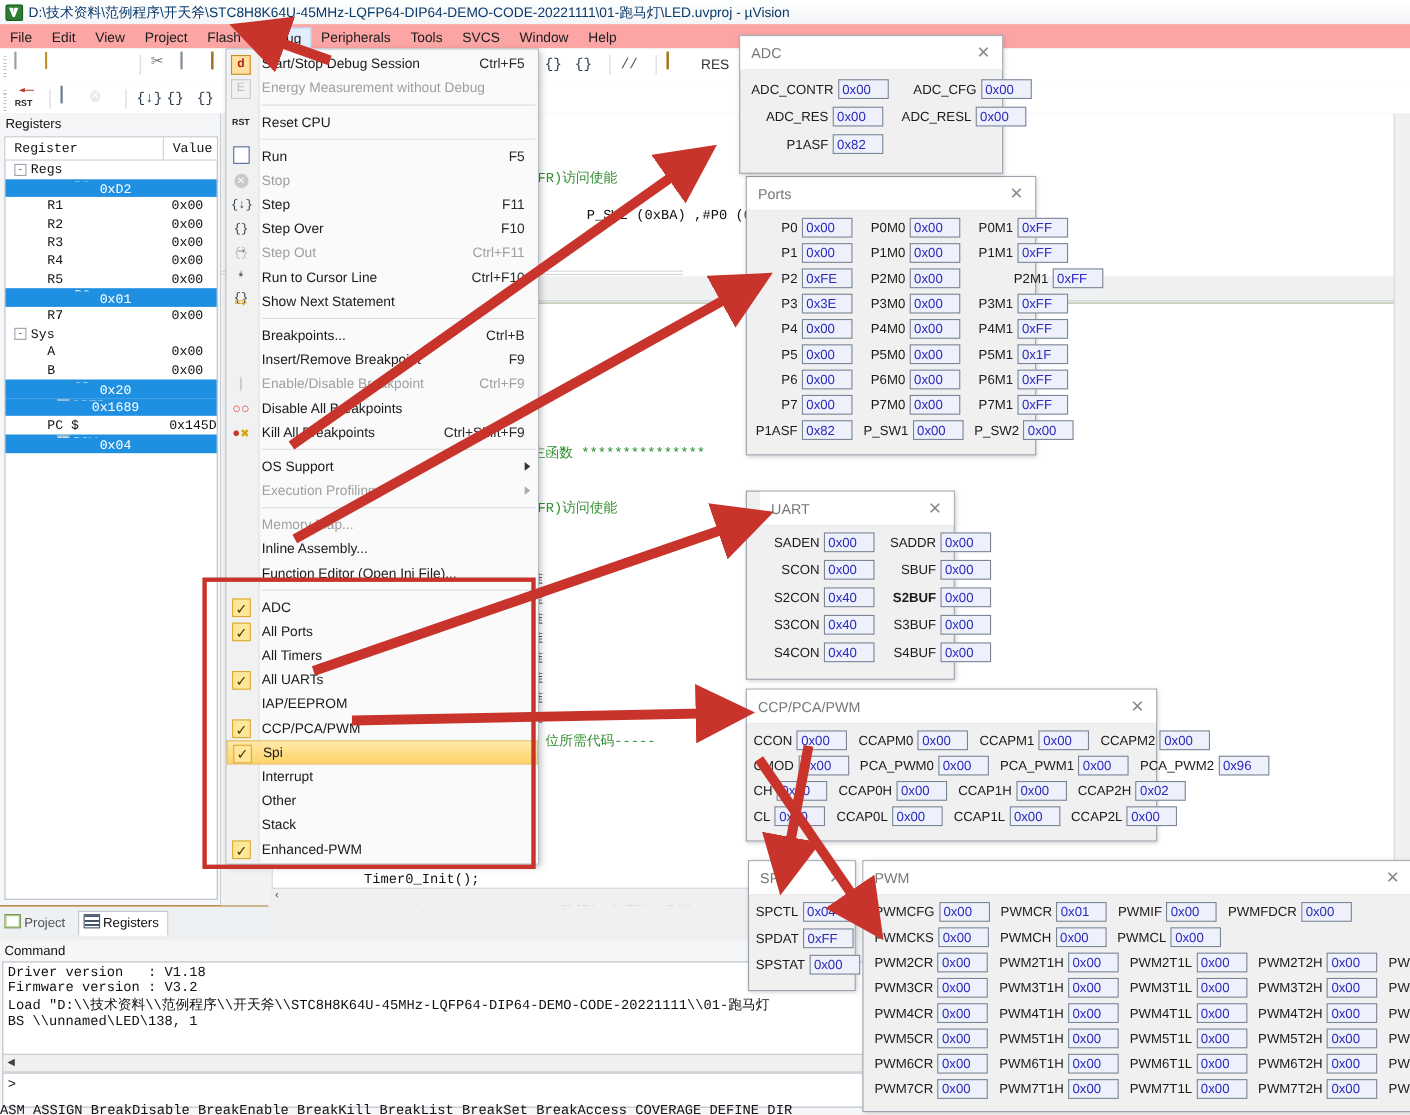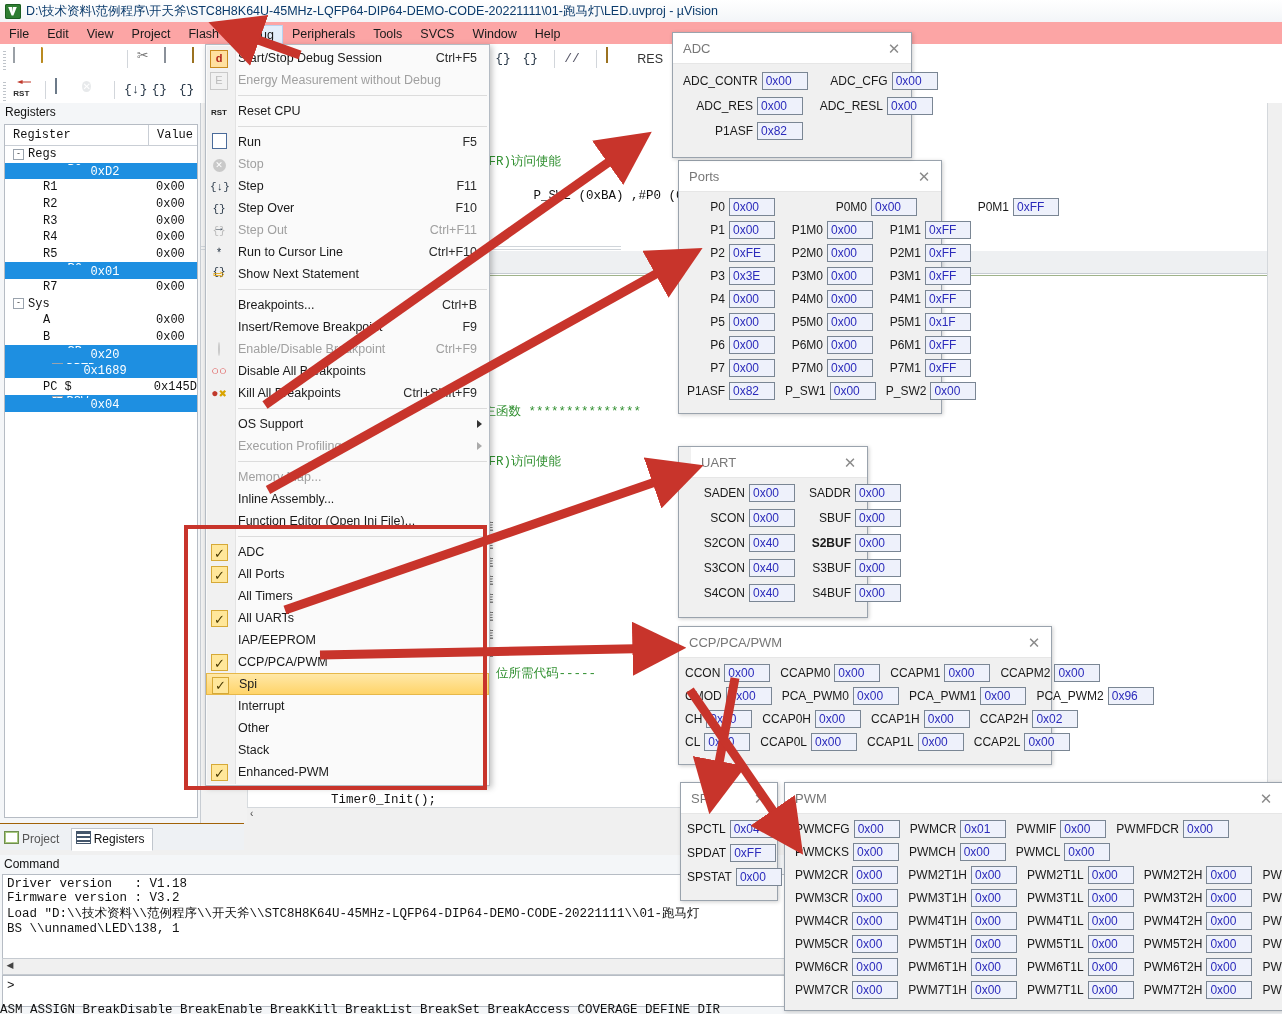--- a/index.html
+++ b/index.html
@@ -547,21 +547,21 @@
   </div>
 </div>
 
 <div class="dlg abs" id="dlg-ports" style="left:678px;top:160px;width:262px;z-index:29;">
   <div class="cap">
     <div class="t">Ports</div>
     <div class="x">✕</div>
   </div>
   <div class="body" style="padding:6px 8px 8px 8px;">
     <div>
-        <div class="frow" style="margin-bottom: 5px; gap: 44px;">
+        <div class="frow" style="margin-bottom: 5px;">
           <div class="fcell">
             <div class="lab" style="min-width: 38px;">P0</div>
             <div class="inp">0x00</div>
           </div>
           <div class="fcell">
             <div class="lab" style="min-width: 38px;">P0M0</div>
             <div class="inp">0x00</div>
           </div>
           <div class="fcell">
             <div class="lab" style="min-width: 38px;">P0M1</div>
@@ -585,21 +585,21 @@
         <div class="frow" style="margin-bottom: 5px;">
           <div class="fcell">
             <div class="lab" style="min-width: 38px;">P2</div>
             <div class="inp">0xFE</div>
           </div>
           <div class="fcell">
             <div class="lab" style="min-width: 38px;">P2M0</div>
             <div class="inp">0x00</div>
           </div>
           <div class="fcell">
-            <div class="lab" style="min-width: 38px;">P2M1</div>
+            <div class="lab" style="min-width: 38px; margin-left: 32px;">P2M1</div>
             <div class="inp">0xFF</div>
           </div>
         </div>
         <div class="frow" style="margin-bottom: 5px;">
           <div class="fcell">
             <div class="lab" style="min-width: 38px;">P3</div>
             <div class="inp">0x3E</div>
           </div>
           <div class="fcell">
             <div class="lab" style="min-width: 38px;">P3M0</div>

